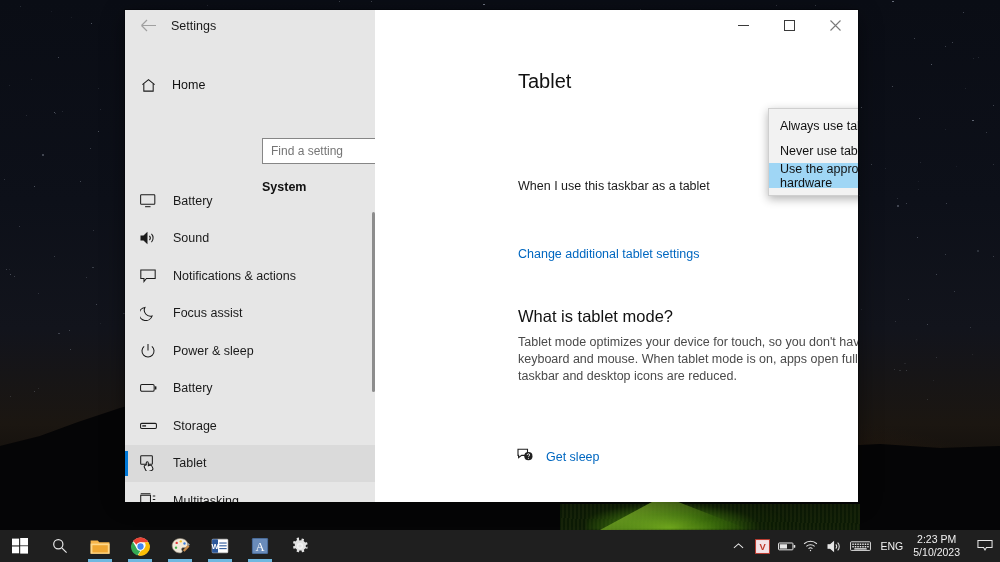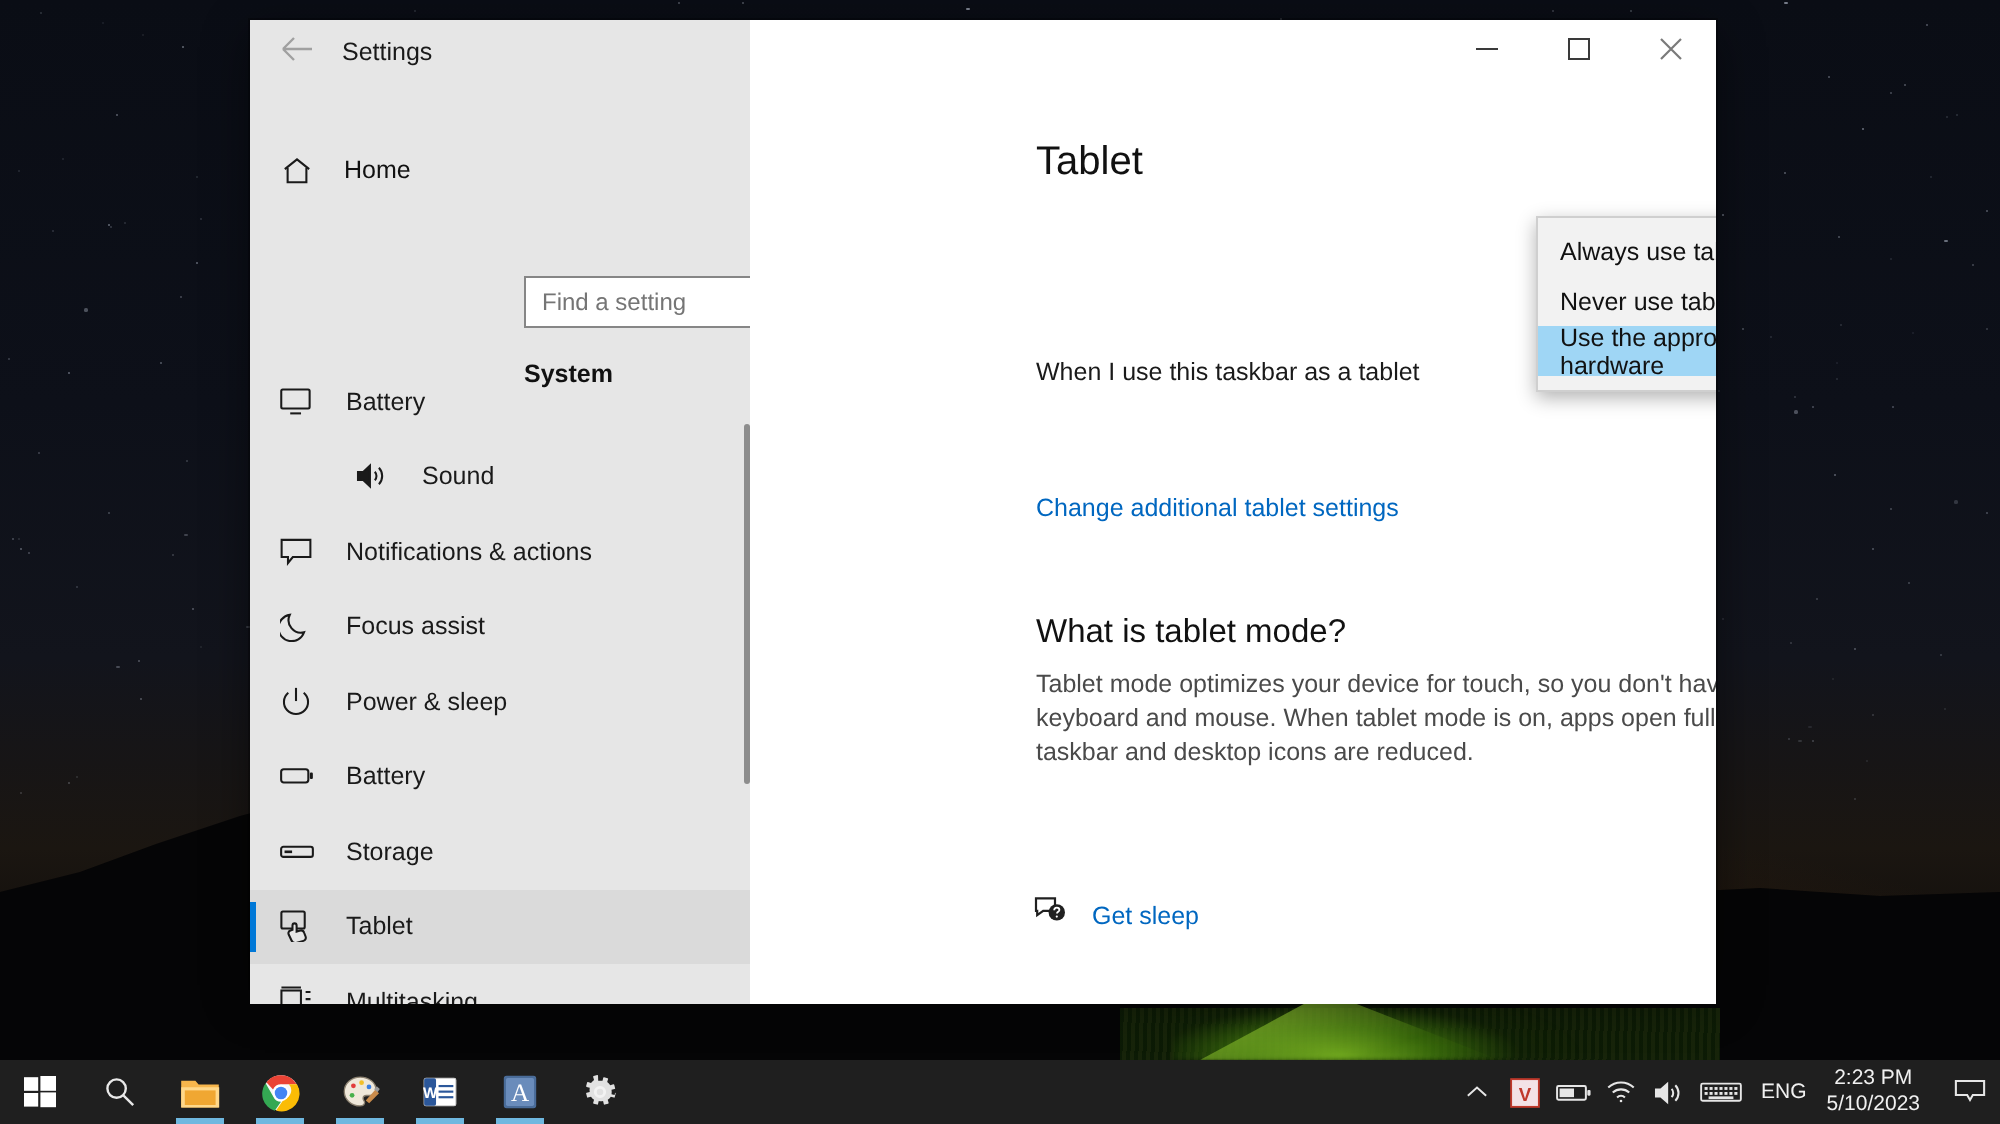--- a/index.html
+++ b/index.html
@@ -583,21 +583,21 @@
     <div id="navlist">
         <div class="nav-item" style="top: 0px;">
           <span class="nav-ico">
             <svg width="16" height="14" viewBox="0 0 17 15" fill="none" stroke="currentColor" stroke-width="1.1">
               <rect x="0.6" y="0.8" width="15.2" height="10.2" rx="0.8"></rect>
               <path d="M5.4 13.6h5.8"></path>
             </svg>
           </span>
           <span class="lbl">Battery</span>
         </div>
-        <div class="nav-item" style="top: 37.5px; margin-left: 38px;">
+        <div class="nav-item" style="top: 37.5px;">
           <span class="nav-ico">
             <svg width="16" height="14" viewBox="0 0 17 15" fill="none" stroke="currentColor" stroke-width="1.1">
               <path d="M1 5.4h2.8L7.4 2v11L3.8 9.6H1z" fill="currentColor"></path>
               <path d="M10 5.2a3.4 3.4 0 0 1 0 4.6"></path>
               <path d="M12.2 3.1a6.4 6.4 0 0 1 0 8.8"></path>
             </svg>
           </span>
           <span class="lbl">Sound</span>
         </div>
         <div class="nav-item" style="top: 75px;">

